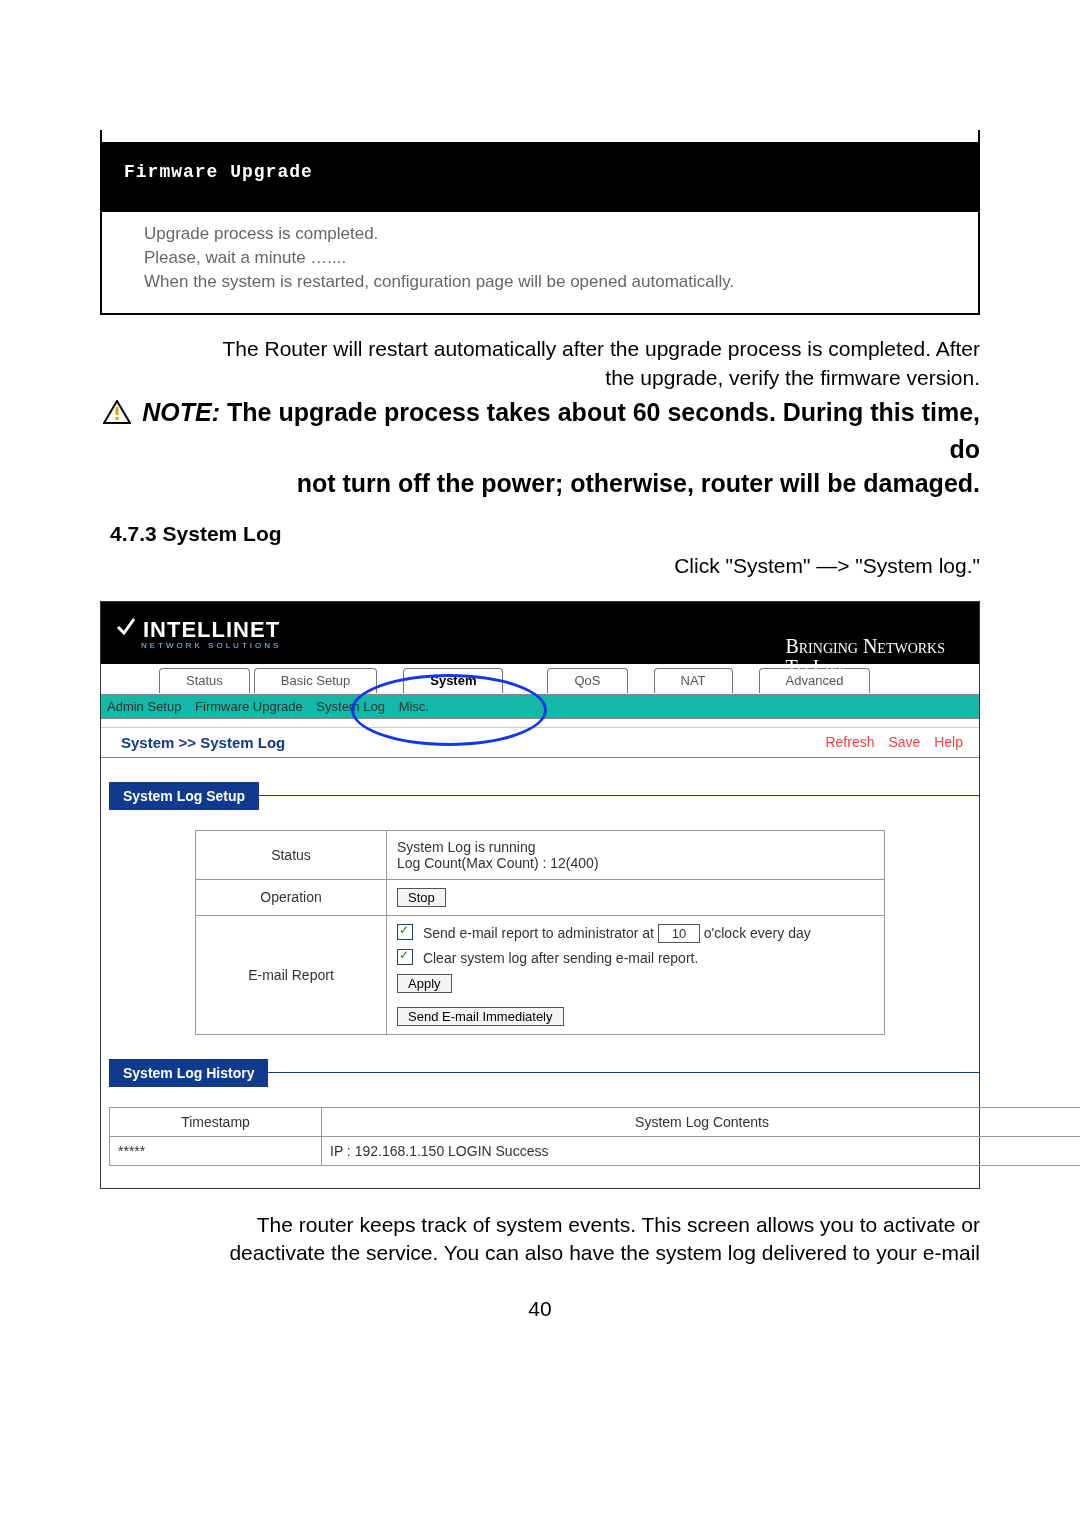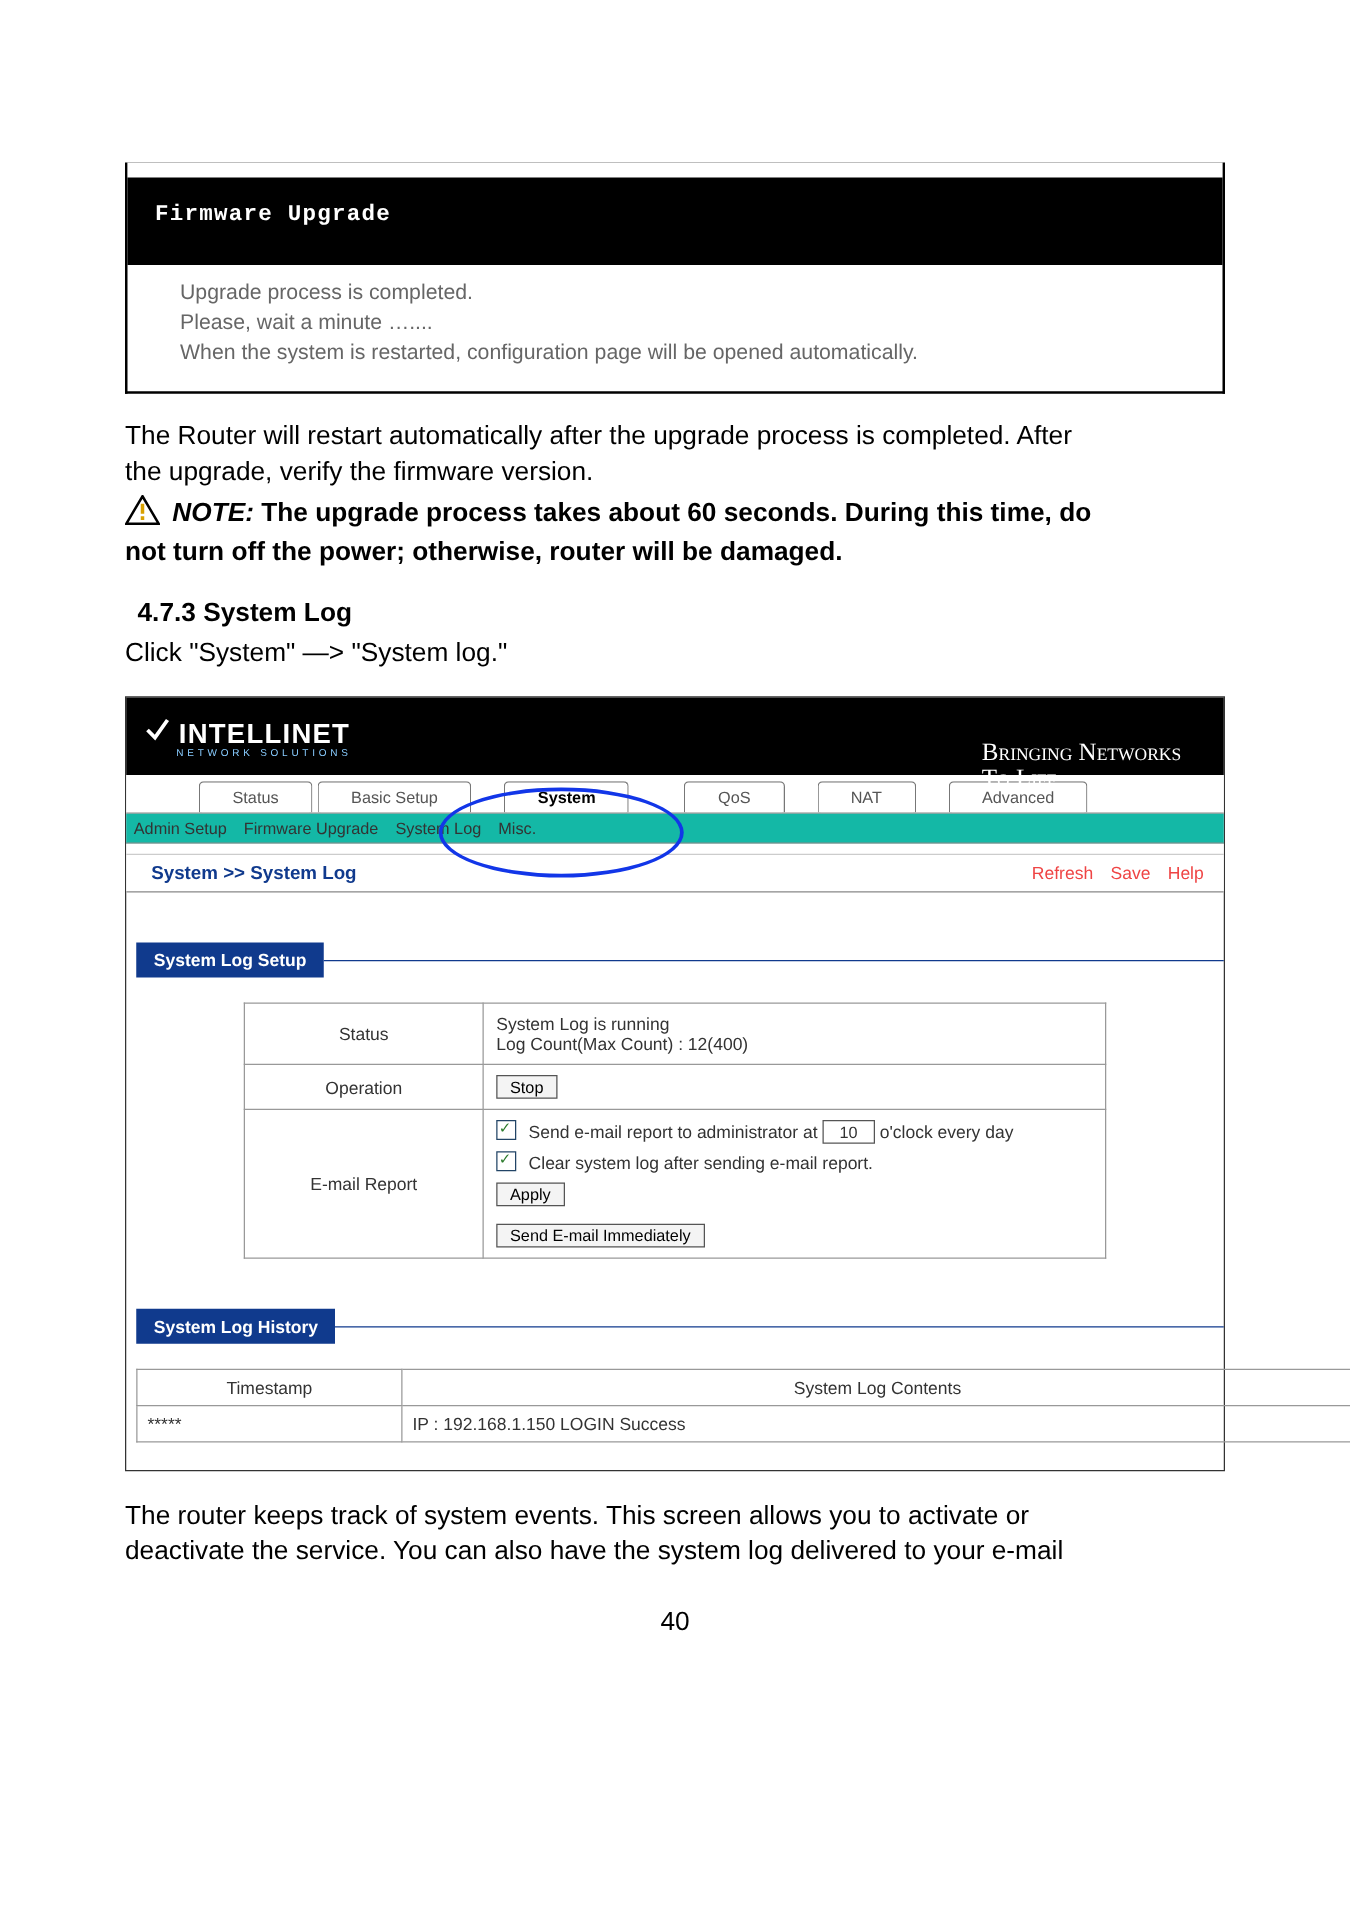--- a/index.html
+++ b/index.html
@@ -9,31 +9,33 @@
     font-family: Arial, Helvetica, sans-serif;
     color: #000;
     width: 1080px;
   }
   .page {
     padding: 110px 100px 60px 100px;
   }
   .doc-text {
     font-size: 21px;
     line-height: 1.35;
+    text-align: right;
   }
   .heading {
     font-size: 21px;
     font-weight: bold;
     margin-top: 22px;
     margin-bottom: 6px;
     padding-left: 10px;
   }
   .note-line {
-    font-size: 21px;
+    font-size: 25px;
     line-height: 1.35;
+    text-align: right;
   }
   .note-icon {
     display: inline-block;
     vertical-align: -3px;
     margin-right: 4px;
   }
   .note-label { font-weight: bold; font-style: italic; }
   .note-body  { font-weight: bold; }
   .pagenum {
     text-align: center;
@@ -145,21 +147,21 @@
     color: #103a8d;
     font-weight: bold;
     font-size: 15px;
   }
   .bar-links { color: #ef4444; font-weight: normal; font-size: 14px; }
   .bar-links span { margin-left: 10px; }
 
   .section-title-bar {
     display: flex;
     align-items: center;
-    margin: 40px 0 20px 8px;
+    margin: 24px 0 20px 8px;
   }
   .section-title-tab {
     background: #103a8d;
     color: #fff;
     font-weight: bold;
     font-size: 14px;
     padding: 6px 14px;
   }
   .section-title-line {
     flex: 1;

